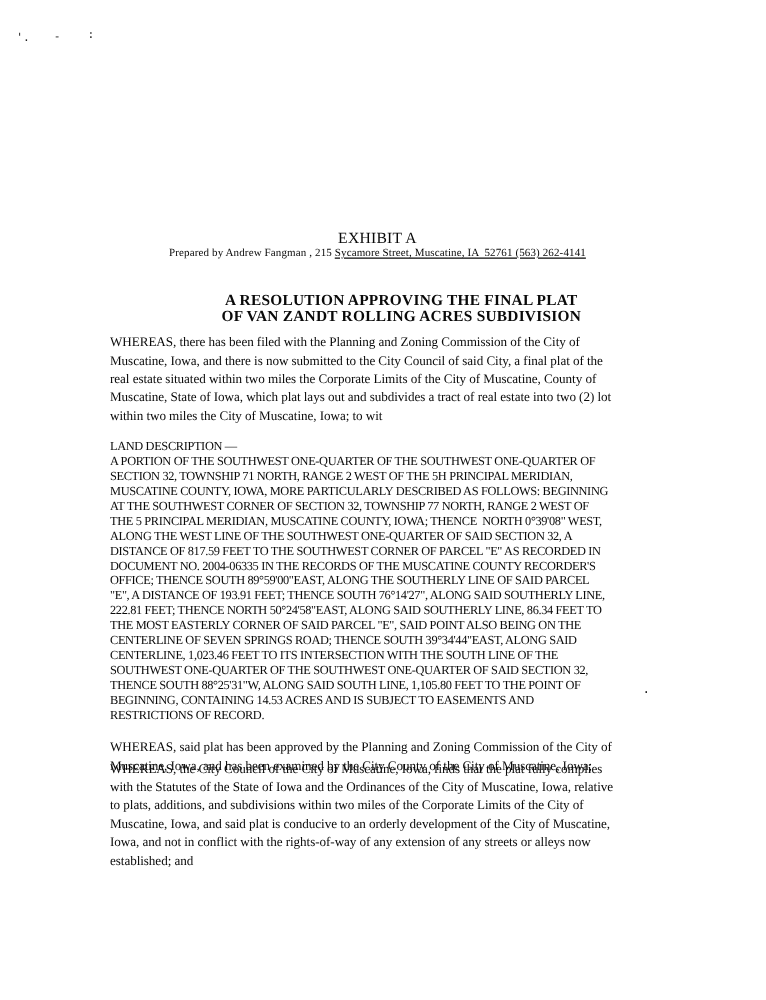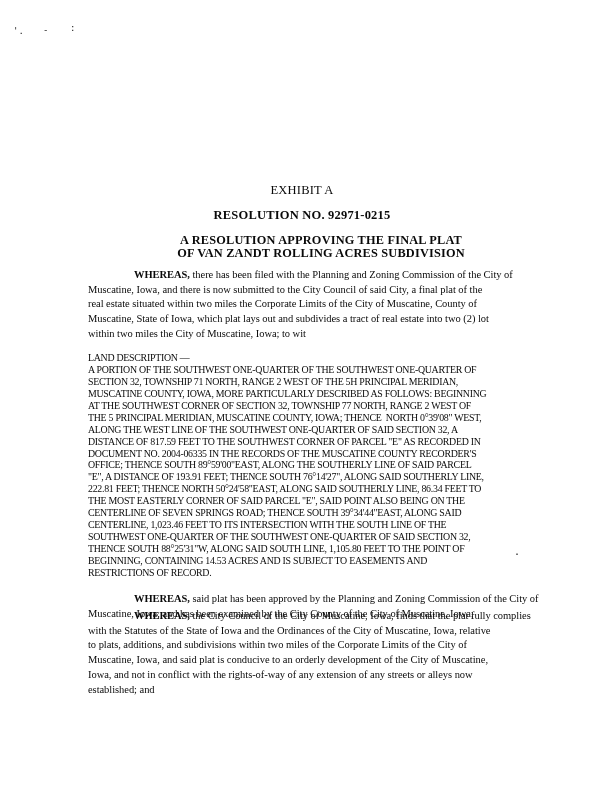--- a/index.html
+++ b/index.html
@@ -22,21 +22,21 @@
   .prepared-line .u { text-decoration: underline; }
   .resolution-line { top: 208px; font-size: 12.5px; font-weight: bold; letter-spacing: 0.2px; }
   .doc-title { top: 234px; font-size: 12.3px; font-weight: bold; line-height: 13.4px; letter-spacing: 0.2px; padding-left: 19px; }
 
   .para {
     position: absolute; left: 88px;
     font-size: 10.5px; line-height: 14.7px;
     letter-spacing: -0.05px;
     white-space: pre;
   }
-  .para .lead { font-weight: bold; margin-left: 46px; }
+  .para .lead { font-weight: normal; }
   .p-whereas-filed    { top: 268px; }
   .p-whereas-approved { top: 592px; }
   .p-whereas-complies { top: 609px; }
 
   .land-desc {
     position: absolute; left: 88px; top: 352px;
     font-size: 9.9px; line-height: 11.93px;
     letter-spacing: -0.28px;
     white-space: pre;
   }
@@ -56,22 +56,22 @@
 
 <div class="page">
 
   <span class="artifact a1">'.</span>
   <span class="artifact a2">-</span>
   <span class="artifact a3">:</span>
   <span class="artifact a4">.</span>
 
   <div class="centered exhibit-title">EXHIBIT A</div>
 
+  <div class="centered prepared-line"><span>Prepared by Andrew Fangman , 215 </span><span class="u">Sycamore Street, Muscatine, IA  52761 (563) 262-4141</span></div>
 
-  <div class="centered resolution-line">RESOLUTION NO. 92971-0215</div>
 
   <div class="centered doc-title">A RESOLUTION APPROVING THE FINAL PLAT
 OF VAN ZANDT ROLLING ACRES SUBDIVISION</div>
 
   <div class="para p-whereas-filed"><span class="lead">WHEREAS,</span><span> there has been filed with the Planning and Zoning Commission of the City of
 Muscatine, Iowa, and there is now submitted to the City Council of said City, a final plat of the
 real estate situated within two miles the Corporate Limits of the City of Muscatine, County of
 Muscatine, State of Iowa, which plat lays out and subdivides a tract of real estate into two (2) lot
 within two miles the City of Muscatine, Iowa; to wit</span></div>
 

